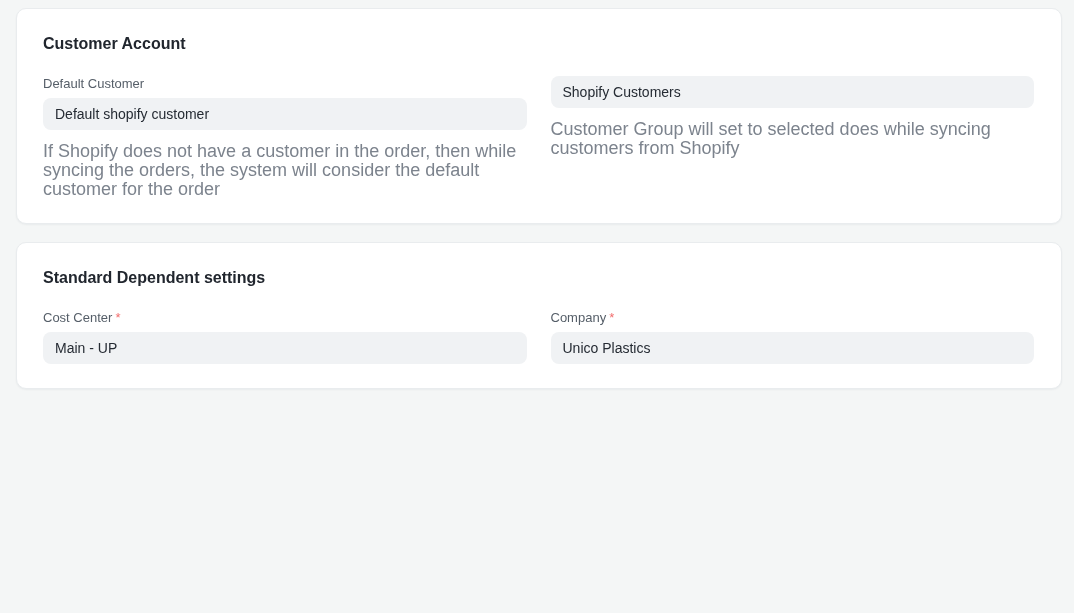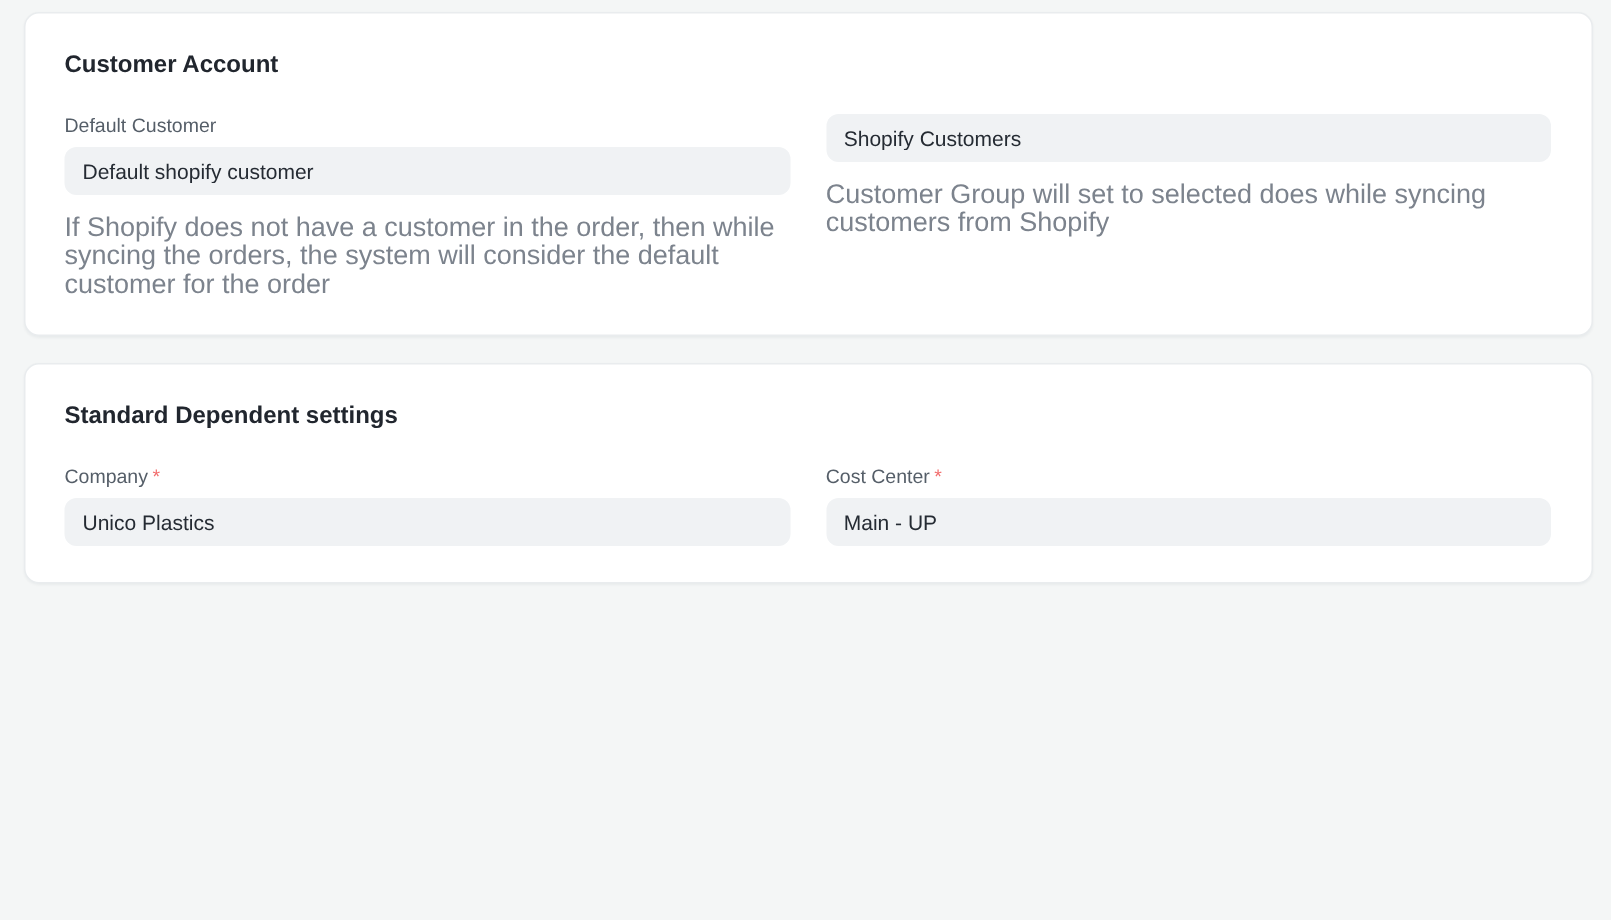--- a/index.html
+++ b/index.html
@@ -101,30 +101,30 @@
 
     </div>
   </section>
 
   <section class="card">
     <h2 class="card-title">Standard Dependent settings</h2>
     <div class="fields-grid">
 
       <div class="field">
         <label class="field-label">
-          <span>Company</span><span class="required-marker">*</span>
+          <span>Cost Center</span><span class="required-marker">*</span>
         </label>
-        <input type="text" class="field-input" value="Unico Plastics" style="">
+        <input type="text" class="field-input" value="Main - UP" style="">
       </div>
 
       <div class="field">
         <label class="field-label">
-          <span>Cost Center</span><span class="required-marker">*</span>
+          <span>Company</span><span class="required-marker">*</span>
         </label>
-        <input type="text" class="field-input" value="Main - UP" style="">
+        <input type="text" class="field-input" value="Unico Plastics" style="">
       </div>
 
 
     </div>
   </section>
 
 
 </div>
 
 </body></html>

